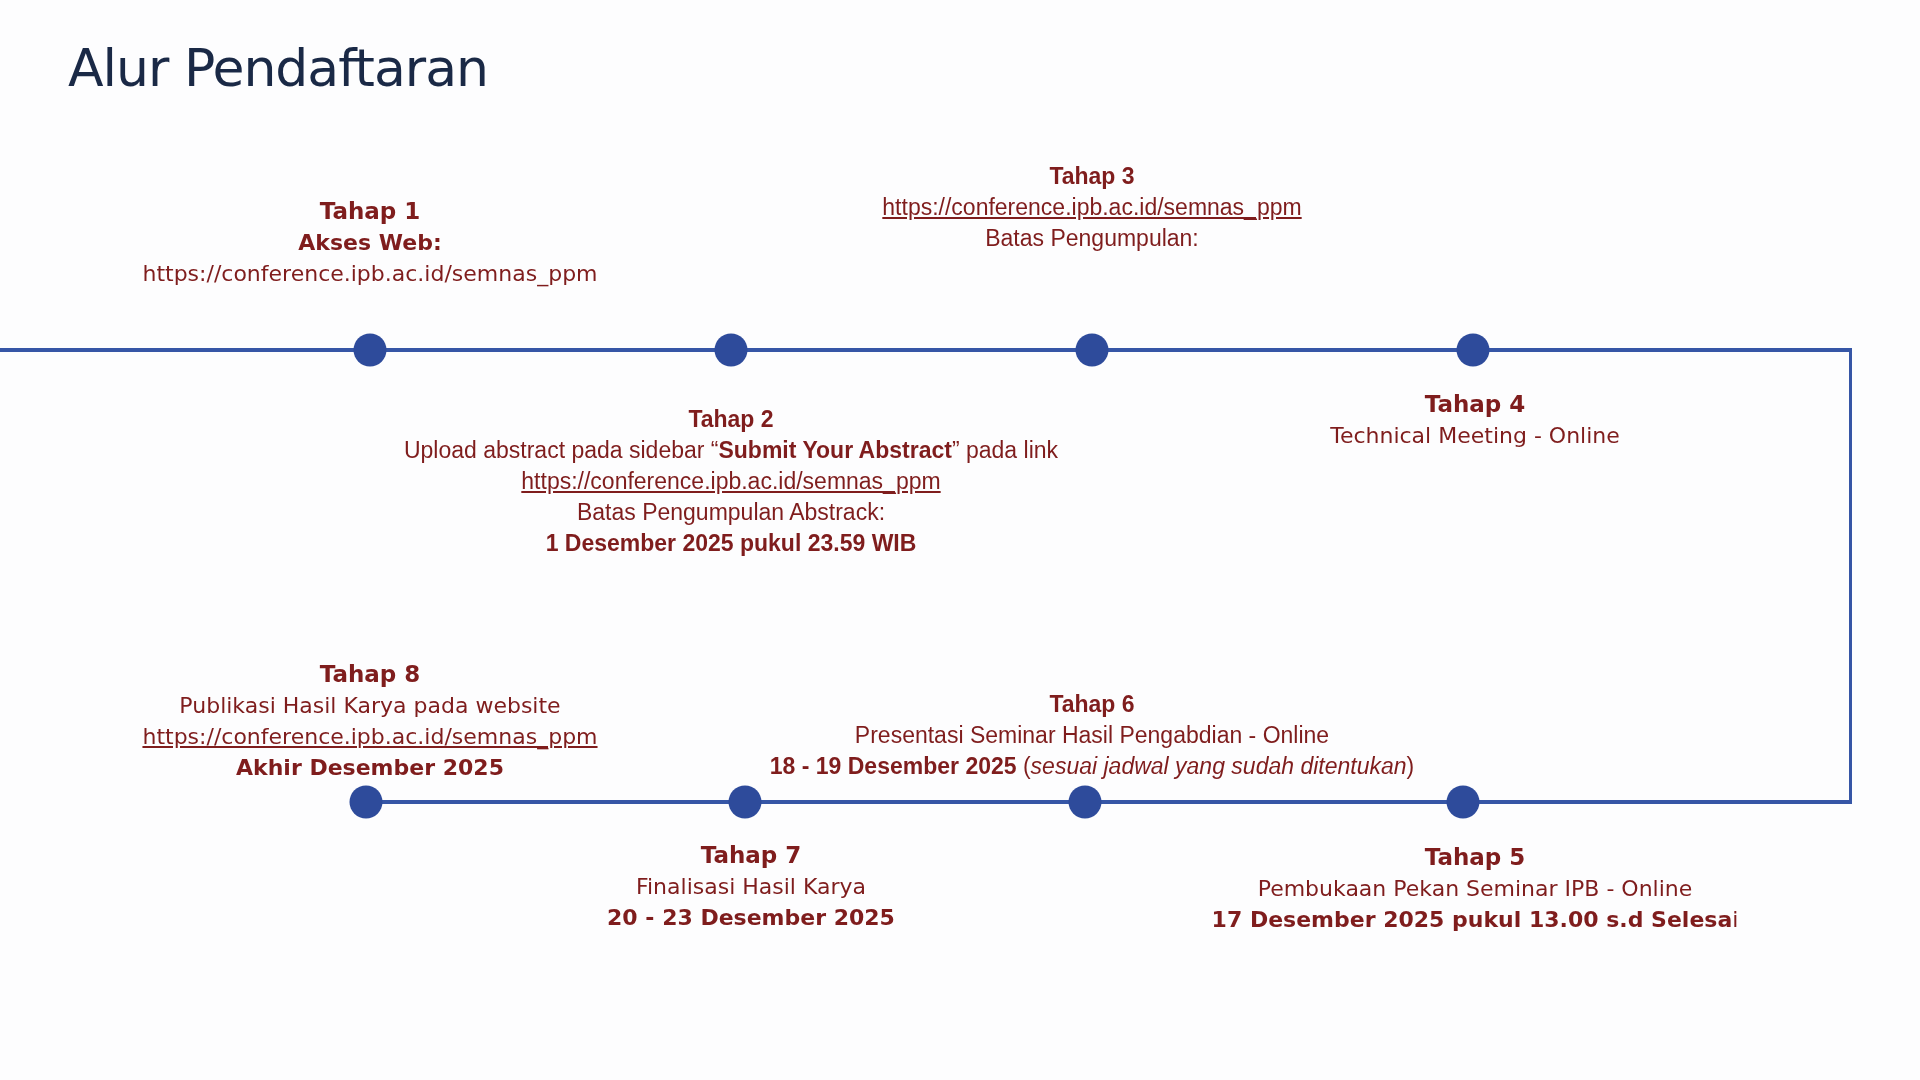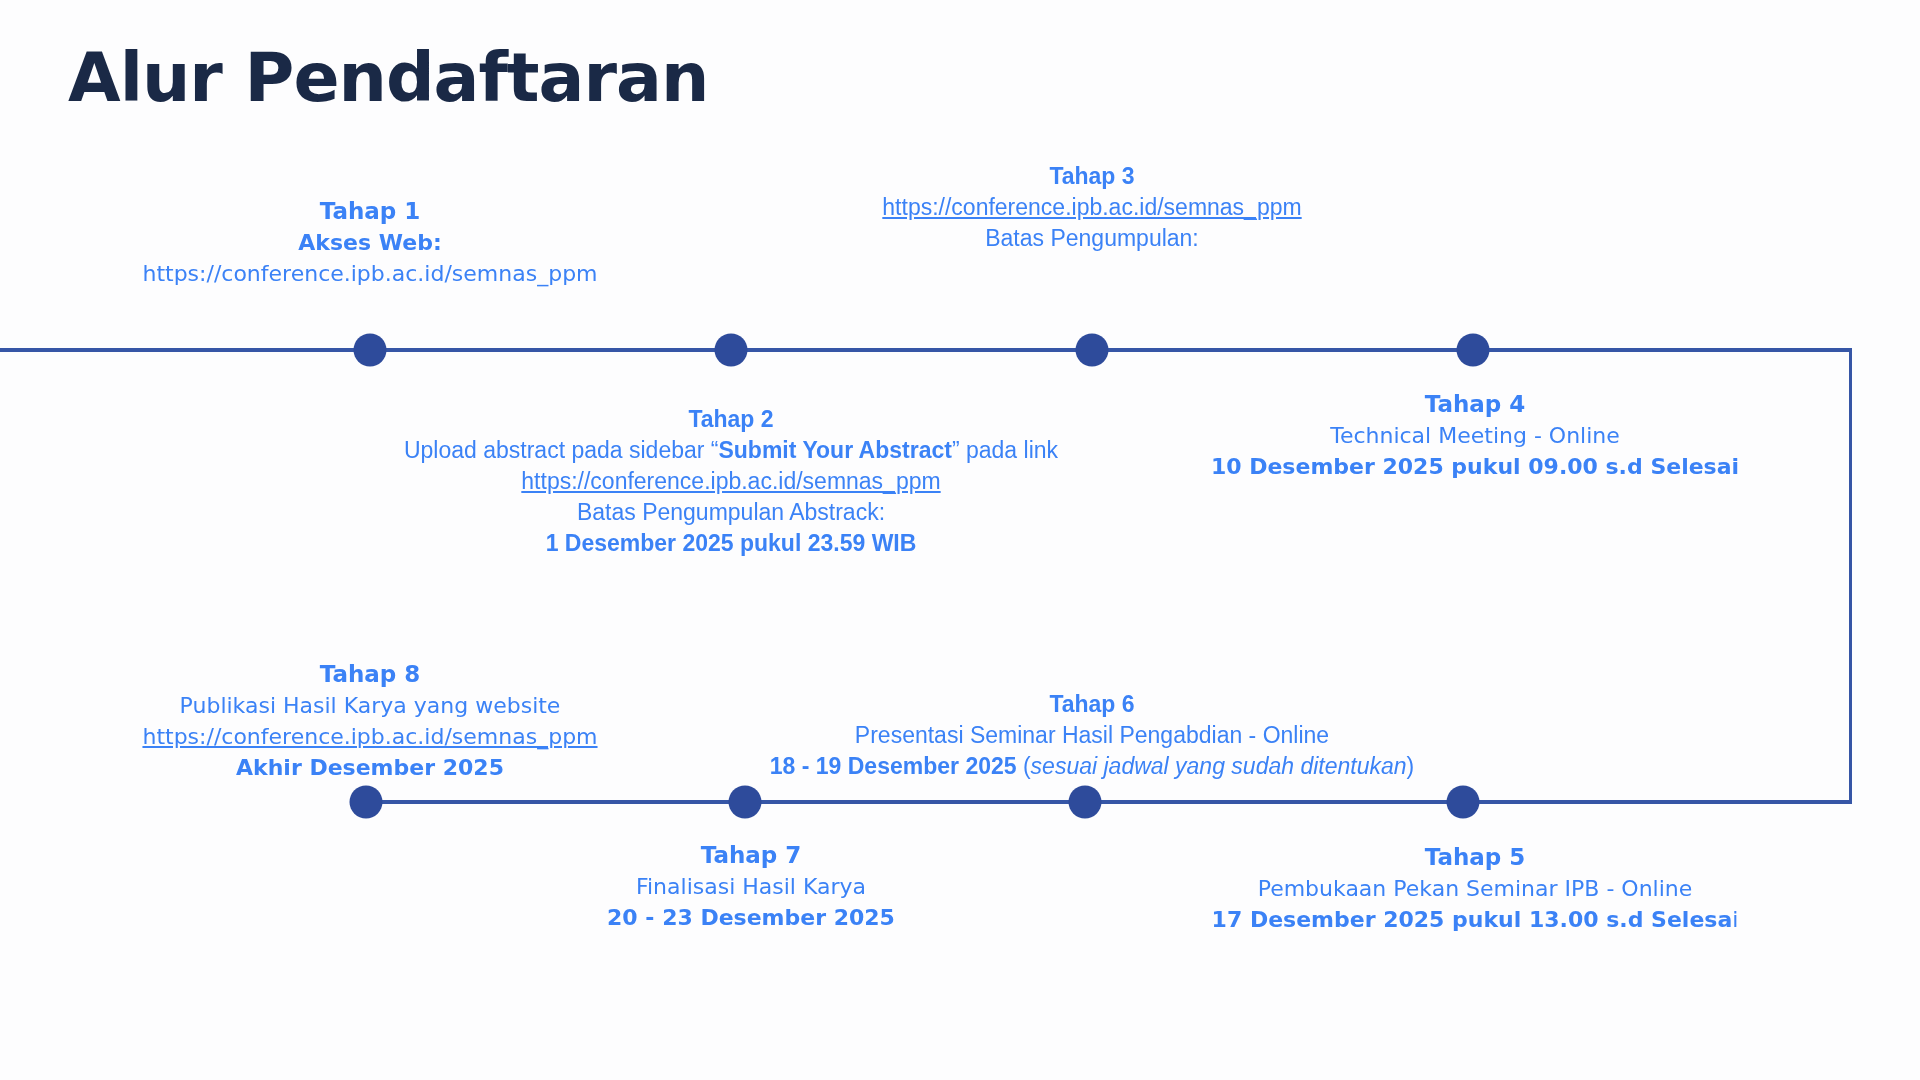--- a/index.html
+++ b/index.html
@@ -4,37 +4,37 @@
 <style>
   html,body{margin:0;padding:0;}
   body{
     width:1920px;height:1080px;position:relative;overflow:hidden;
     background:#fdfdfe;
     font-family:"DejaVu Sans", sans-serif;
     color:#1b2a49;
   }
   .page-title{
     position:absolute;left:68px;top:38px;
-    font-size:68px;font-weight:bold;letter-spacing:-1px;
+    font-size:52px;font-weight:normal;letter-spacing:-1px;
     color:#1a2946;white-space:nowrap;
   }
   
   .tl-line{position:absolute;background:#3656a6;}
   .tl-top{left:0;top:348px;width:1852px;height:4px;}
   .tl-right{left:1849px;top:348px;width:3px;height:456px;}
   .tl-bottom{left:366px;top:800px;width:1486px;height:4px;}
   .tl-dot{
     position:absolute;width:33px;height:33px;border-radius:50%;
     background:#2e4b9b;transform:translate(-50%,-50%);
   }
   
   .stage{
     position:absolute;transform:translateX(-50%);
     text-align:center;font-size:22px;line-height:31px;
-    color:#3b82f6;
+    color:#7f1d1d;
   }
   .stage.alt{font-family:"Liberation Sans", sans-serif;font-size:23px;}
   .stage-title{font-weight:bold;font-size:23px;}
   .b{font-weight:bold;}
   .i{font-style:italic;}
   .u{text-decoration:underline;}
   a.url{color:inherit;text-decoration:none;}
   a.url.u{text-decoration:underline;}
 </style>
 </head>
@@ -72,26 +72,25 @@
   <div class="stage-title">Tahap 2</div>
   <div><span>Upload abstract pada sidebar “</span><span class="b">Submit Your Abstract</span><span>” pada link</span></div>
   <div><a class="url u">https://conference.ipb.ac.id/semnas_ppm</a></div>
   <div>Batas Pengumpulan Abstrack:</div>
   <div class="b">1 Desember 2025 pukul 23.59 WIB</div>
 </div>
 
 <div class="stage" style="left:1475px;top:389px;width:580px;">
   <div class="stage-title">Tahap 4</div>
   <div>Technical Meeting -  Online</div>
-  <div class="b">10 Desember 2025 pukul 09.00 s.d Selesai</div>
 </div>
 
 <div class="stage" style="left:370px;top:659px;width:540px;">
   <div class="stage-title">Tahap 8</div>
-  <div>Publikasi Hasil Karya yang website</div>
+  <div>Publikasi Hasil Karya pada website</div>
   <div><a class="url u">https://conference.ipb.ac.id/semnas_ppm</a></div>
   <div class="b">Akhir Desember 2025</div>
 </div>
 
 <div class="stage alt" style="left:1092px;top:689px;width:720px;">
   <div class="stage-title">Tahap 6</div>
   <div>Presentasi Seminar Hasil Pengabdian -  Online</div>
   <div><span class="b">18 - 19 Desember 2025</span><span> (</span><span class="i">sesuai jadwal yang sudah ditentukan</span><span>)</span></div>
 </div>
 

